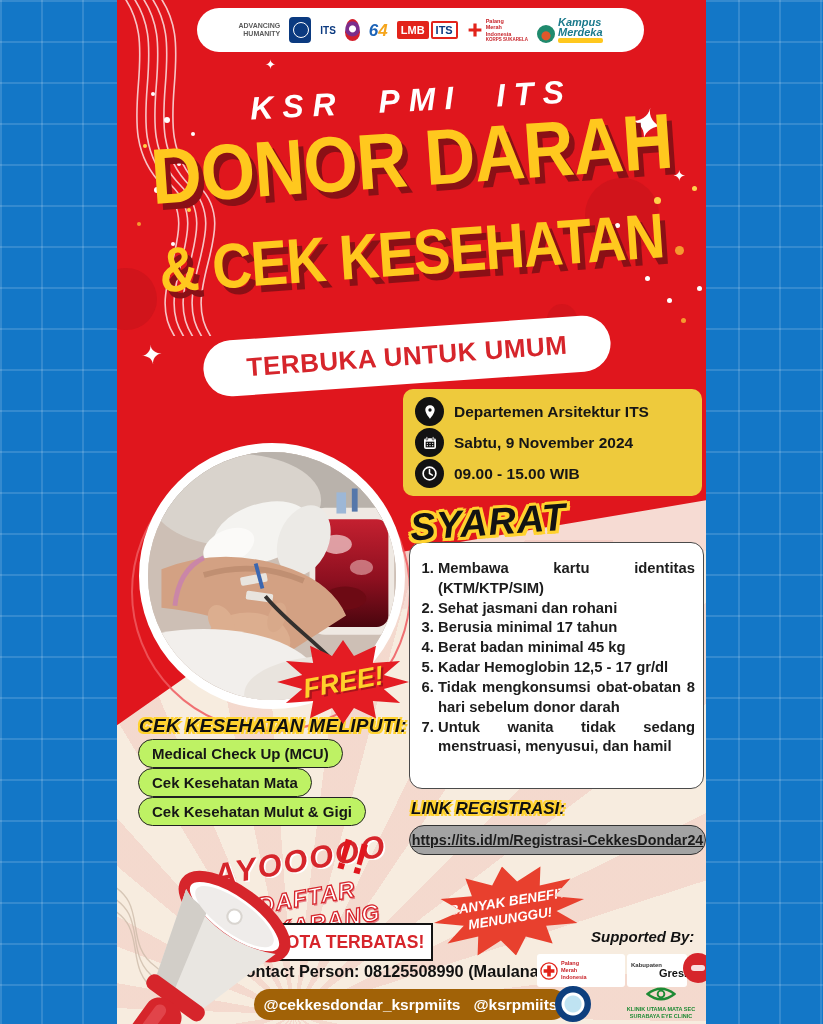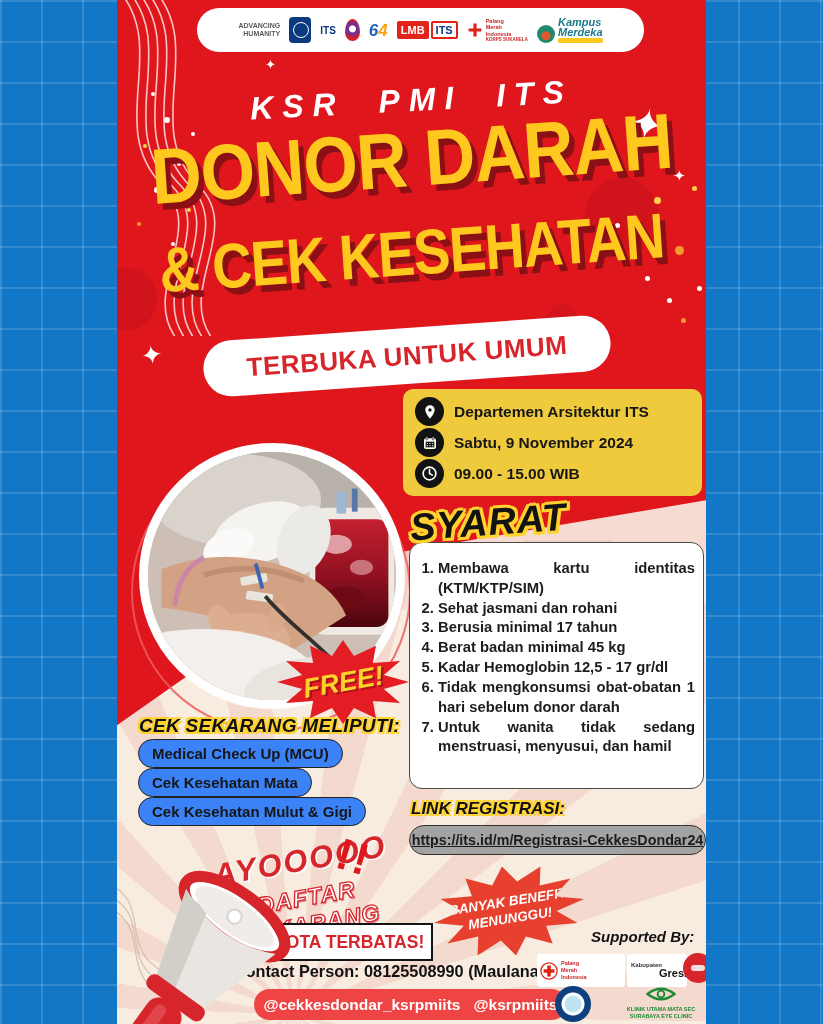--- a/index.html
+++ b/index.html
@@ -119,21 +119,21 @@
   .syarat-box{position:absolute;left:292px;top:542px;width:295px;height:247px;background:#fff;
     border:1.6px solid #4a4a4a;border-radius:13px;box-sizing:border-box;
     padding:16px 8px 0 6px;z-index:4;}
   .syarat-box ol{margin:0;padding-left:22px;font-size:14.8px;font-weight:600;color:#1d1d1d;
     line-height:1.34;text-align:justify;}
 
   
   .cek-title{position:absolute;left:22px;top:715px;font-size:19px;font-weight:bold;
     font-style:italic;color:#101010;letter-spacing:.3px;z-index:4;
     text-shadow:-2px -2px 0 #ffd22e,2px -2px 0 #ffd22e,-2px 2px 0 #ffd22e,2px 2px 0 #ffd22e;}
-  .cek-pill{position:absolute;left:21px;height:27px;background:#3b82f6;border:1.6px solid #222;
+  .cek-pill{position:absolute;left:21px;height:27px;background:#bef264;border:1.6px solid #222;
     border-radius:15px;display:flex;align-items:center;padding:0 13px;font-size:15px;
     font-weight:bold;color:#161616;z-index:4;white-space:nowrap;}
   .cek1{top:739px;} .cek2{top:768px;} .cek3{top:797px;}
 
   
   .link-title{position:absolute;left:294px;top:799px;font-size:17px;font-weight:bold;
     font-style:italic;color:#101010;z-index:4;
     text-shadow:-2px -2px 0 #ffd22e,2px -2px 0 #ffd22e,-2px 2px 0 #ffd22e,2px 2px 0 #ffd22e;}
   .link-pill{position:absolute;left:292px;top:825px;width:295px;height:28px;background:#a3a3a3;
     border:1.6px solid #333;border-radius:15px;display:flex;align-items:center;
@@ -152,21 +152,21 @@
     font-weight:bold;transform:rotate(16deg);z-index:5;letter-spacing:2px;}
   .benefit{position:absolute;left:316px;top:866px;width:152px;height:90px;background:#e8402e;
     display:flex;align-items:center;justify-content:center;flex-direction:column;
     transform:rotate(-9deg);z-index:5;}
   .benefit span{color:#fff;font-weight:bold;font-style:italic;font-size:13.5px;line-height:1.25;}
   .kuota{position:absolute;left:128px;top:923px;width:184px;height:34px;background:#fff;
     border:2.5px solid #131313;display:flex;align-items:center;justify-content:center;
     color:#d6252b;font-weight:bold;font-size:17.5px;z-index:5;}
   .contact{position:absolute;left:104px;top:962px;width:336px;text-align:center;
     font-size:16.3px;font-weight:bold;color:#111;z-index:5;}
-  .social{position:absolute;left:137px;top:989px;width:313px;height:31px;background:#ef4444;
+  .social{position:absolute;left:137px;top:989px;width:313px;height:31px;background:#a16207;
     border-radius:17px;display:flex;align-items:center;justify-content:center;gap:13px;
     color:#fff;font-weight:bold;font-size:15.5px;z-index:5;}
 
   
   .supported{position:absolute;left:474px;top:928px;font-size:15px;font-weight:bold;
     font-style:italic;color:#111;z-index:5;}
   .sup-pmi{position:absolute;left:420px;top:954px;width:88px;height:33px;background:#fff;
     border-radius:3px;display:flex;align-items:center;gap:3px;padding:0 3px;
     box-sizing:border-box;z-index:5;}
   .sup-pmi .t{font-size:5.5px;font-weight:bold;color:#c8242a;line-height:1.25;}
@@ -347,26 +347,26 @@
   </div>
 
   <div class="syarat-title">SYARAT</div>
   <div class="syarat-box">
     <ol>
       <li>Membawa kartu identitas (KTM/KTP/SIM)</li>
       <li>Sehat jasmani dan rohani</li>
       <li>Berusia minimal 17 tahun</li>
       <li>Berat badan minimal 45 kg</li>
       <li>Kadar Hemoglobin 12,5 - 17 gr/dl</li>
-      <li>Tidak mengkonsumsi obat-obatan 1 hari sebelum donor darah</li>
+      <li>Tidak mengkonsumsi obat-obatan 8 hari sebelum donor darah</li>
       <li>Untuk wanita tidak sedang menstruasi, menyusui, dan hamil</li>
     </ol>
   </div>
 
-  <div class="cek-title">CEK SEKARANG MELIPUTI:</div>
+  <div class="cek-title">CEK KESEHATAN MELIPUTI:</div>
   <div class="cek-pill cek1">Medical Check Up (MCU)</div>
   <div class="cek-pill cek2">Cek Kesehatan Mata</div>
   <div class="cek-pill cek3">Cek Kesehatan Mulut &amp; Gigi</div>
 
   <div class="link-title">LINK REGISTRASI:</div>
   <div class="link-pill">https://its.id/m/Registrasi-CekkesDondar24</div>
 
   <div class="ayo">AYOOOOO</div>
   <div class="daftar">DAFTAR SEKARANG</div>
   <div class="bangs">!!</div>

